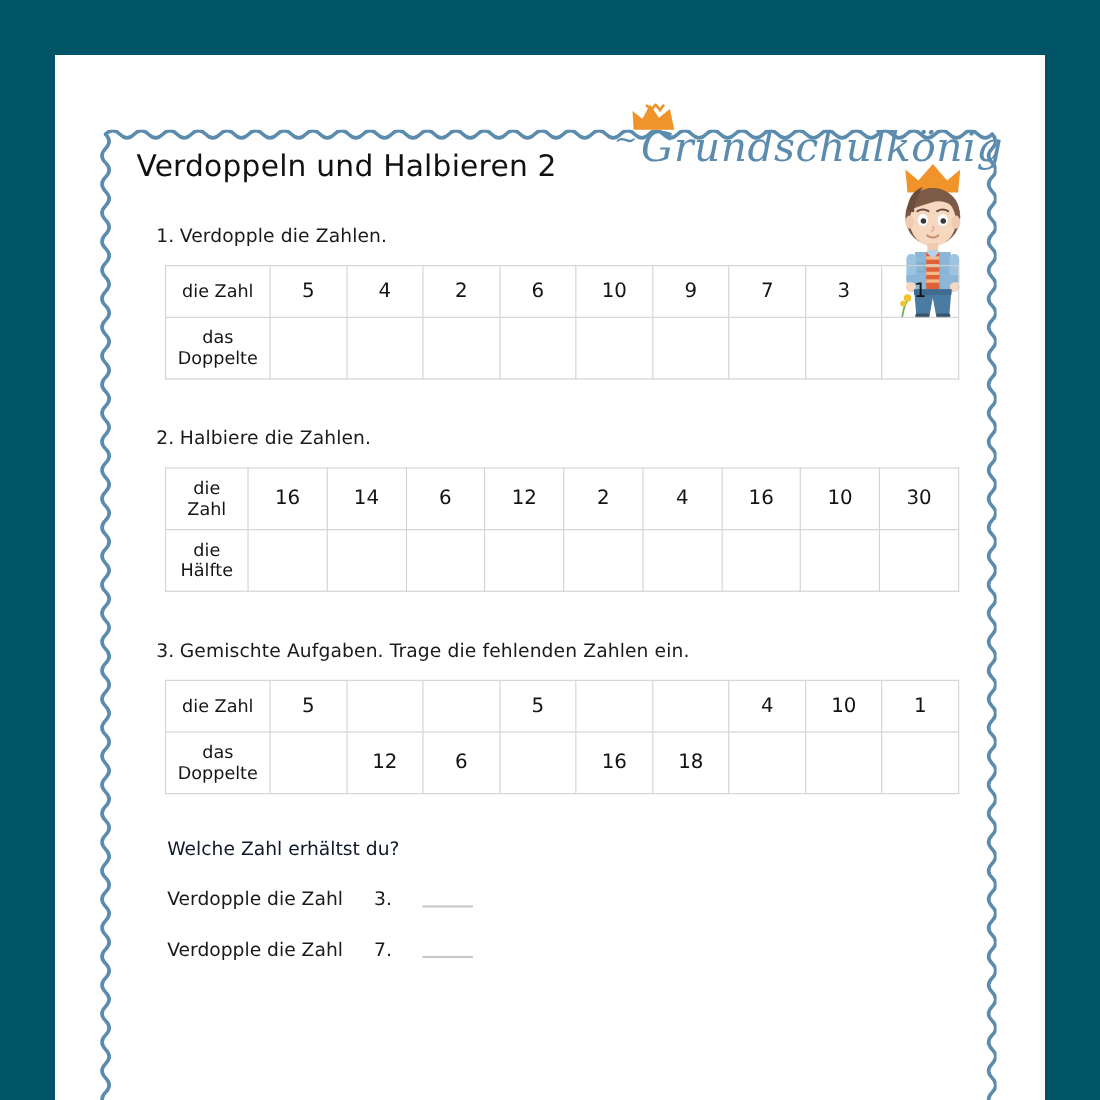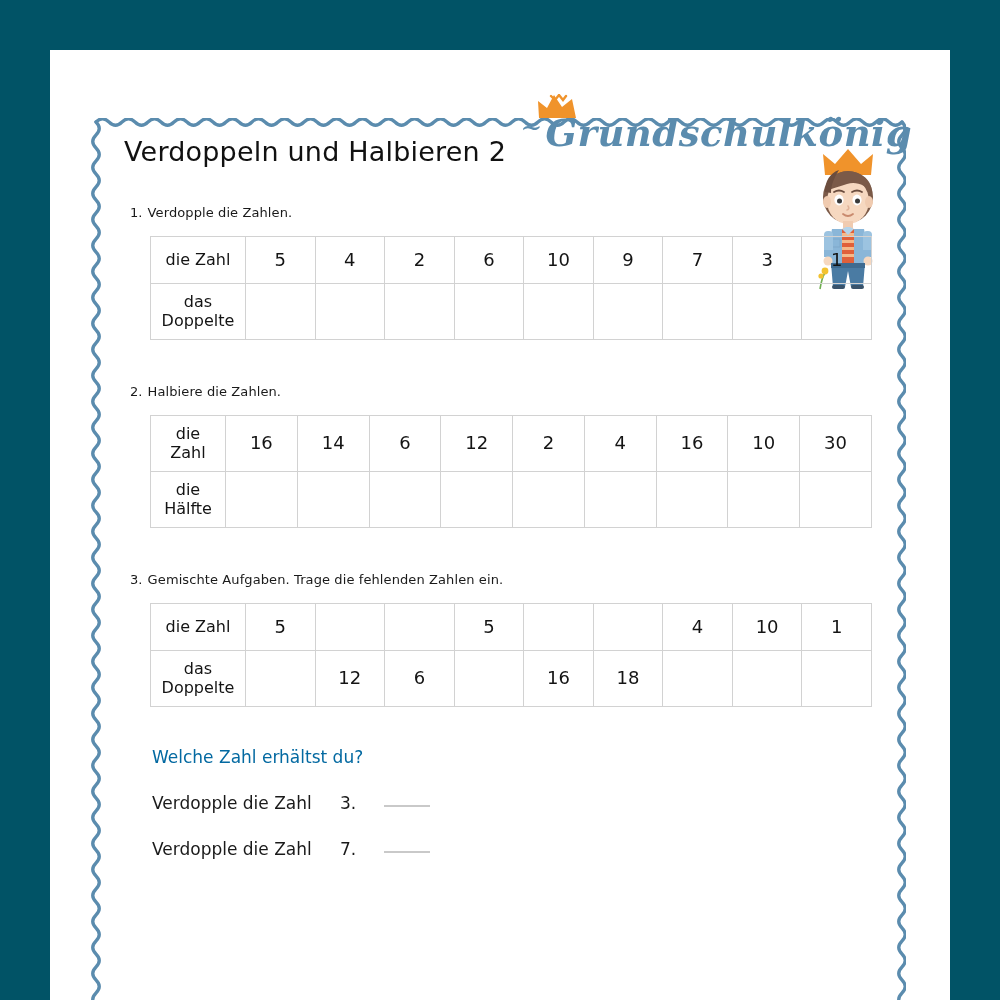--- a/index.html
+++ b/index.html
@@ -67,21 +67,20 @@
     font-style: italic;
   }
   .logo-text {
     font-family: "DejaVu Serif", serif;
     font-style: italic;
     font-size: 37px;
     line-height: 1;
     color: #5b8cae;
     letter-spacing: 0.5px;
     white-space: nowrap;
-    font-weight: bold;
   }
   .logo-crown {
     position: absolute;
     left: 16px;
     top: -20px;
     width: 44px;
     height: 26px;
   }
 
   
@@ -106,23 +105,23 @@
     font-size: 27px;
     font-weight: 400;
     color: #111111;
     letter-spacing: 0.2px;
     margin: 0 0 38px 8px;
     white-space: nowrap;
   }
 
   .task-line {
     font-family: "DejaVu Sans", sans-serif;
-    font-size: 13px;
+    font-size: 17px;
     color: #1a1a1a;
-    margin: 0 0 16px 14px;
+    margin: 0 0 16px 26px;
     letter-spacing: 0.1px;
   }
   .task-num { margin-right: 5px; }
 
   
   table.grid {
     border-collapse: collapse;
     margin: 0 0 0 34px;
     table-layout: fixed;
     width: 722px;
@@ -143,26 +142,26 @@
     margin-top: 24px;
   }
   table.grid tr.tall td { height: 56px; }
   .gap-md { height: 44px; }
 
   
   .qa-block { margin-left: 36px; margin-top: 40px; }
   .qa-prompt {
     font-family: "DejaVu Sans", sans-serif;
     font-size: 17px;
-    color: #0369a1;
+    color: #0f172a;
     margin-bottom: 26px;
   }
   .qa-row {
     display: flex;
-    align-items: flex-start;
+    align-items: center;
     margin-bottom: 26px;
     font-family: "DejaVu Sans", sans-serif;
     font-size: 17px;
     color: #1a1a1a;
   }
   .qa-label { width: 188px; }
   .qa-value { width: 44px; }
   .qa-blank {
     display: inline-block;
     width: 46px;

